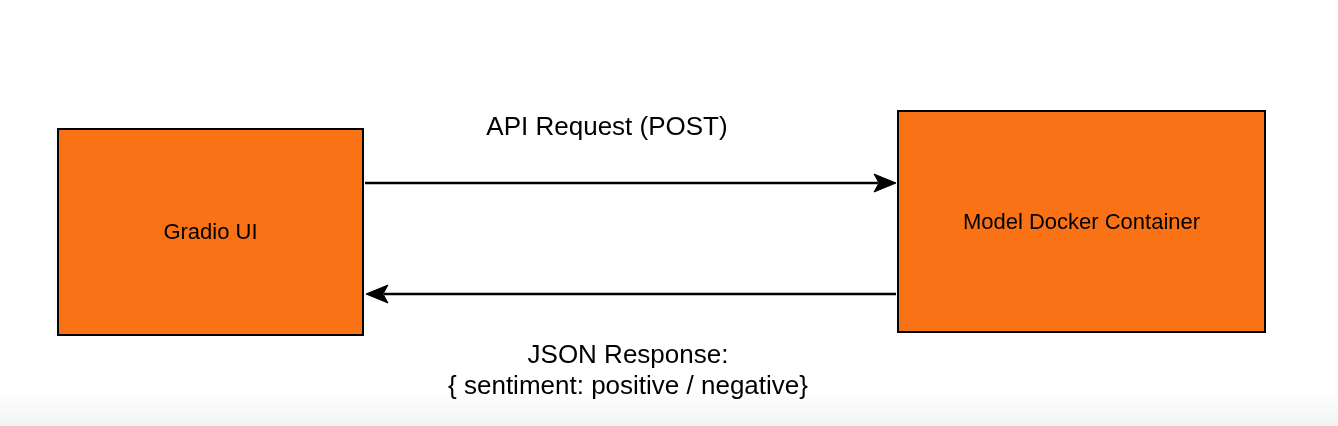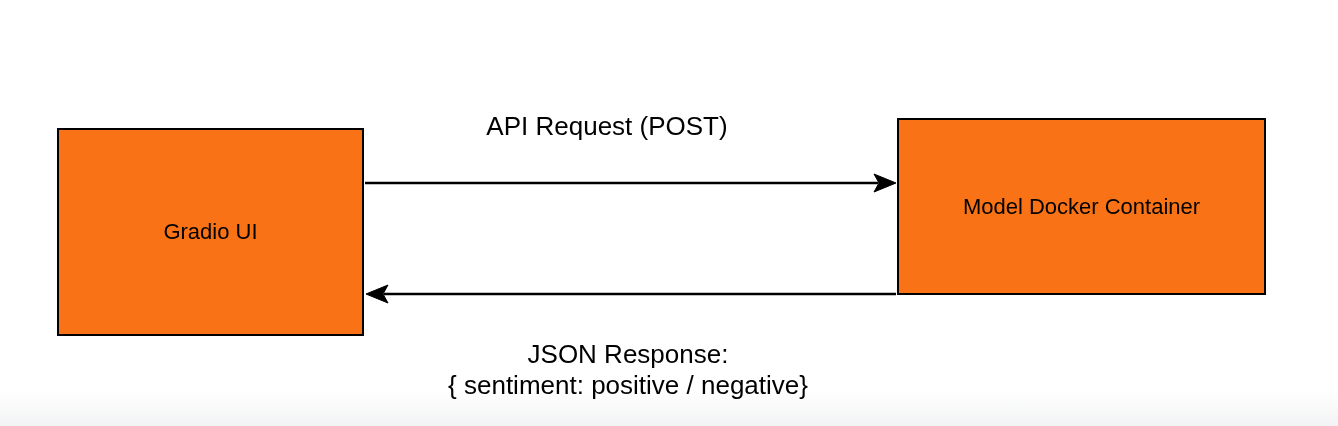--- a/index.html
+++ b/index.html
@@ -37,23 +37,23 @@
     text-align: center;
   }
   .node-box.gradio {
     left: 57px;
     top: 128px;
     width: 307px;
     height: 208px;
   }
   .node-box.model {
     left: 897px;
-    top: 118px;
+    top: 110px;
     width: 369px;
-    height: 177px;
+    height: 223px;
   }
   .arrow-layer {
     position: absolute;
     left: 0;
     top: 0;
     width: 1338px;
     height: 426px;
   }
   .label {
     position: absolute;

